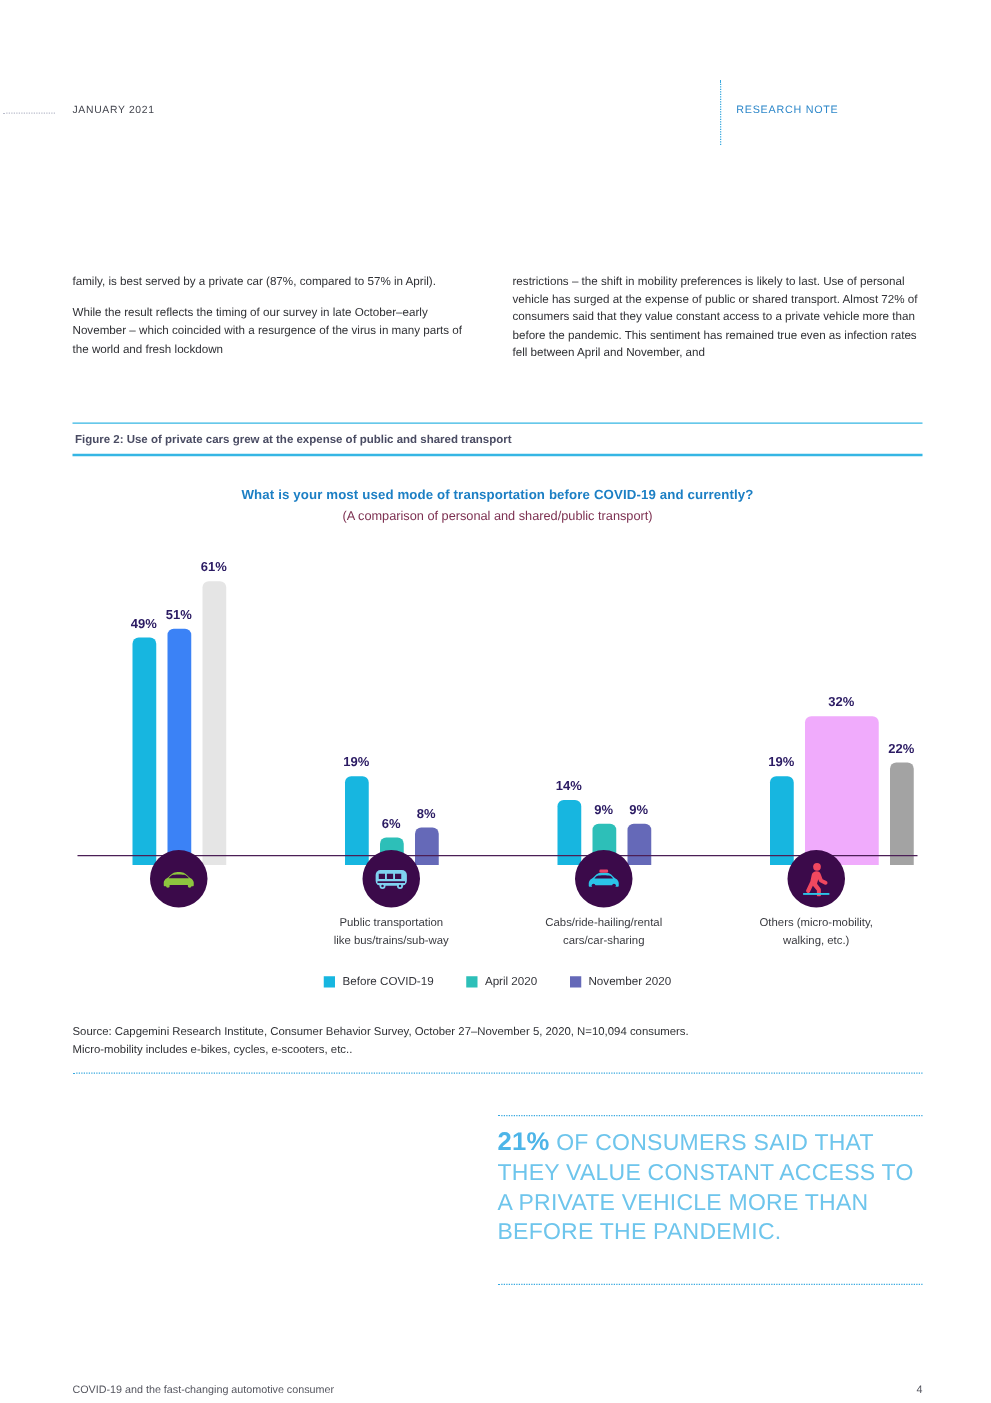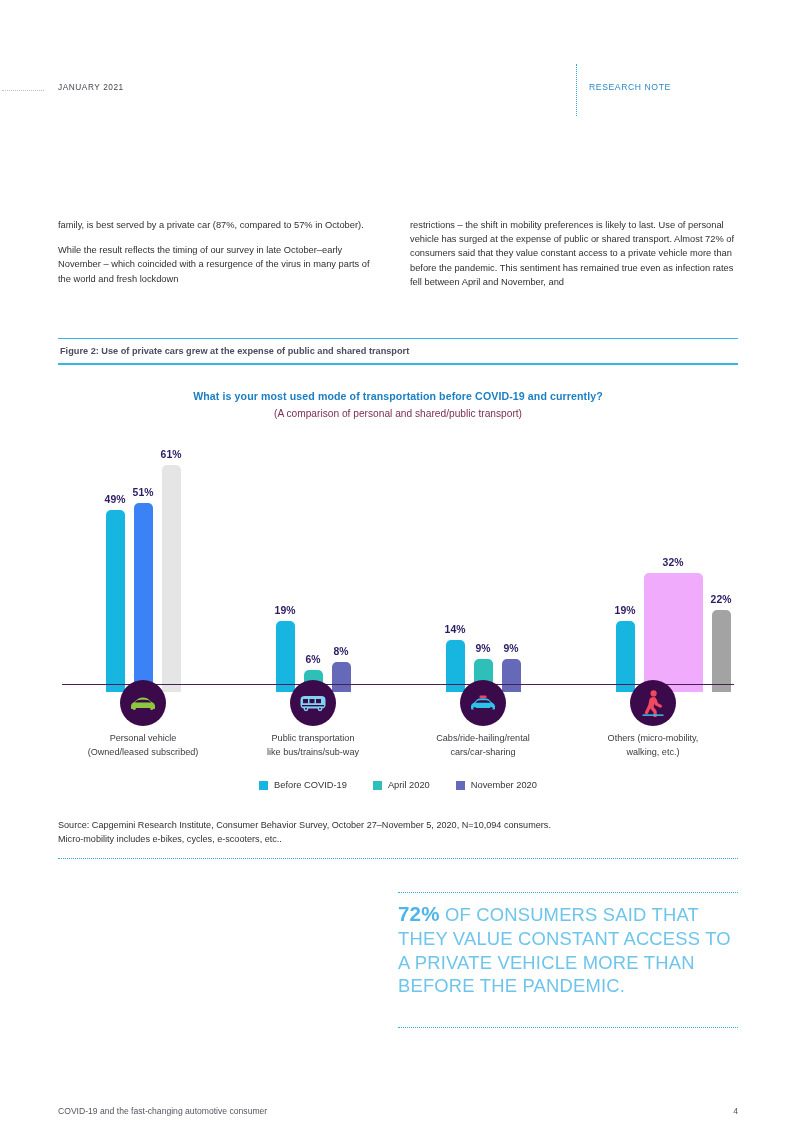--- a/index.html
+++ b/index.html
@@ -88,21 +88,21 @@
 
   <div class="hdr">
     <div class="hdr-dots"></div>
     <div class="hdr-date">JANUARY 2021</div>
     <div class="hdr-divider"></div>
     <div class="hdr-right">RESEARCH NOTE</div>
   </div>
 
   <div class="cols">
     <div class="col left">
-      <p>family, is best served by a private car (87%, compared to 57% in October).</p>
+      <p>family, is best served by a private car (87%, compared to 57% in April).</p>
       <p>While the result reflects the timing of our survey in late October–early November – which coincided with a resurgence of the virus in many parts of the world and fresh lockdown</p>
     </div>
     <div class="col right">
       <p>restrictions – the shift in mobility preferences is likely to last. Use of personal vehicle has surged at the expense of public or shared transport. Almost 72% of consumers said that they value constant access to a private vehicle more than before the pandemic. This sentiment has remained true even as infection rates fell between April and November, and</p>
     </div>
   </div>
 
   <div class="figcap">
     <div class="rule"></div>
     <div class="txt">Figure 2: Use of private cars grew at the expense of public and shared transport</div>
@@ -183,24 +183,20 @@
           <span>November 2020</span>
         </div>
       </div>
   <div class="icon-wrap" style="left: 62px;">
         <svg width="30" height="18" viewBox="0 0 30 18">
           <path d="M3 12c0-1 1-3 2.5-3.5C7 8 9 5 11 4.2 13 3.4 17 3.4 19 4.2c2 .8 4 3.8 5.5 4.3C26 9 27 11 27 12v2.2c0 .5-.4.8-.9.8h-2.3c-.5 0-.8-.3-.8-.8V14H7v.2c0 .5-.4.8-.9.8H3.9c-.5 0-.9-.3-.9-.8z" fill="#8DC63F"></path>
           <path d="M9.5 6.2c1.7-.7 9.3-.7 11 0 1.2.5 2.6 2.3 2.6 2.3H6.9s1.4-1.8 2.6-2.3z" fill="#3b0a4a"></path>
           <circle cx="6.3" cy="14.6" r="1.5" fill="#8DC63F"></circle>
           <circle cx="23.7" cy="14.6" r="1.5" fill="#8DC63F"></circle>
         </svg>
-      </div>
-      <div class="catlab" style="left: -10px;">
-        <div>Personal vehicle</div>
-        <div>(Owned/leased subscribed)</div>
       </div>
       <div class="icon-wrap" style="left: 232px;">
         <svg width="30" height="20" viewBox="0 0 30 20">
           <rect x="2.5" y="3" width="25" height="12.5" rx="4" fill="#7FD2F0"></rect>
           <rect x="5" y="6" width="5" height="4.2" fill="#3b0a4a"></rect>
           <rect x="11.5" y="6" width="5" height="4.2" fill="#3b0a4a"></rect>
           <rect x="18" y="6" width="5" height="4.2" fill="#3b0a4a"></rect>
           <rect x="4" y="12" width="22" height="1.4" fill="#3b0a4a"></rect>
           <circle cx="8" cy="15.8" r="2.4" fill="#7FD2F0"></circle>
           <circle cx="8" cy="15.8" r="1" fill="#3b0a4a"></circle>
@@ -239,21 +235,21 @@
     </div>
 
   <div class="source">
     <div>Source: Capgemini Research Institute, Consumer Behavior Survey, October 27–November 5, 2020, N=10,094 consumers.</div>
     <div>Micro-mobility includes e-bikes, cycles, e-scooters, etc..</div>
   </div>
   <div class="source-rule"></div>
 
   <div class="pq-top"></div>
   <div class="pq">
-    <b>72%</b><span> OF CONSUMERS SAID THAT THEY VALUE CONSTANT ACCESS TO A PRIVATE VEHICLE MORE THAN BEFORE THE PANDEMIC.</span>
+    <b>21%</b><span> OF CONSUMERS SAID THAT THEY VALUE CONSTANT ACCESS TO A PRIVATE VEHICLE MORE THAN BEFORE THE PANDEMIC.</span>
   </div>
   <div class="pq-bot"></div>
 
   <div class="ftr">
     <div class="ftr-title">COVID-19 and the fast-changing automotive consumer</div>
     <div class="ftr-page">4</div>
   </div>
 
 </div>
 

